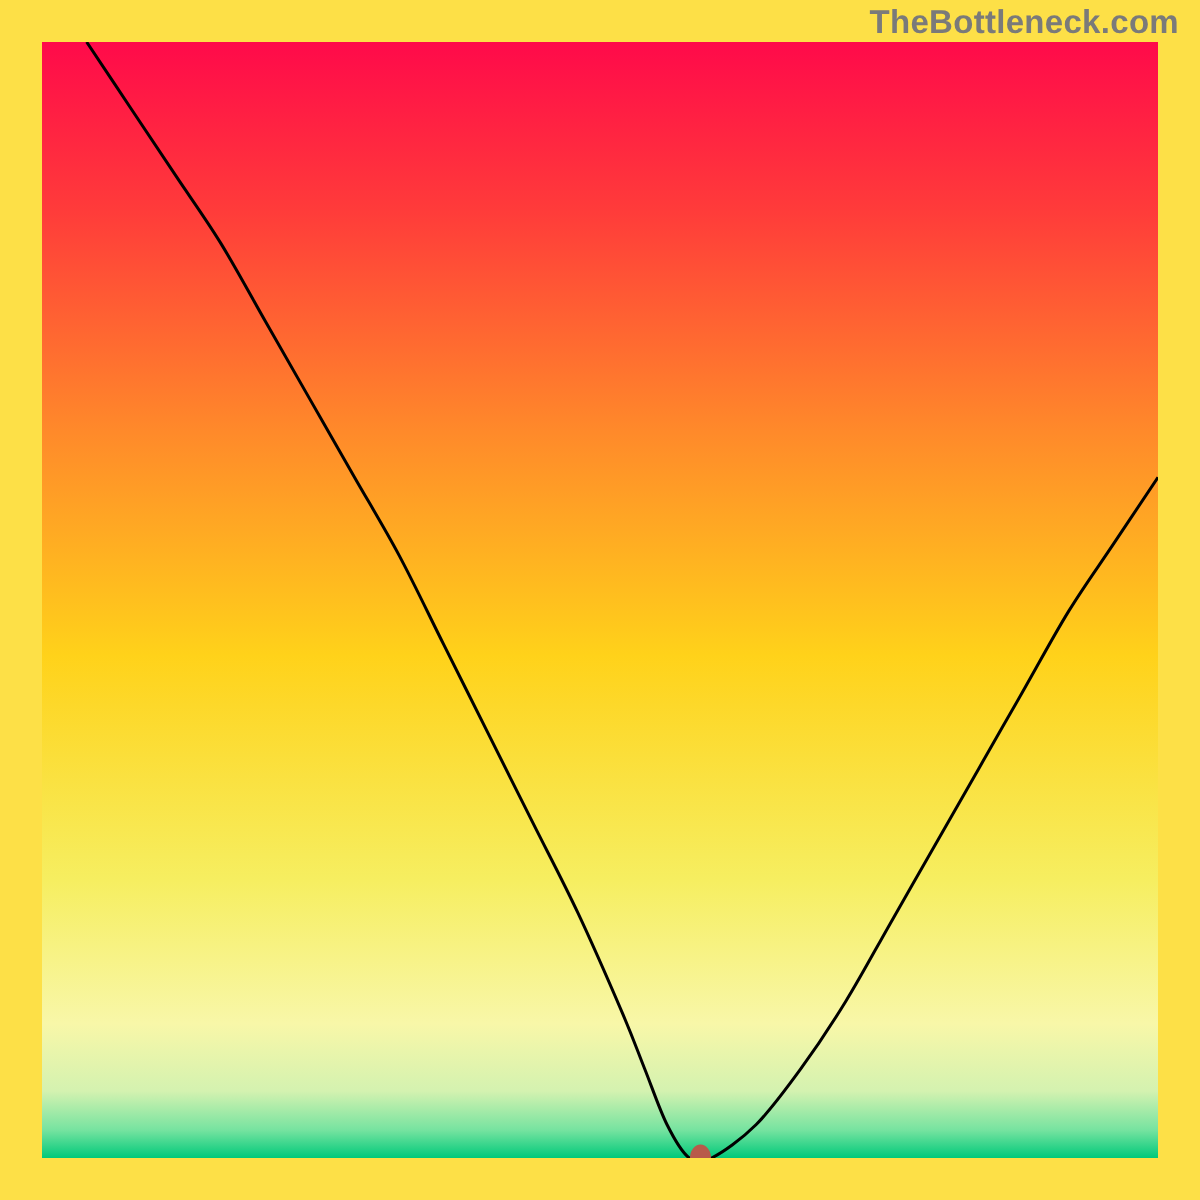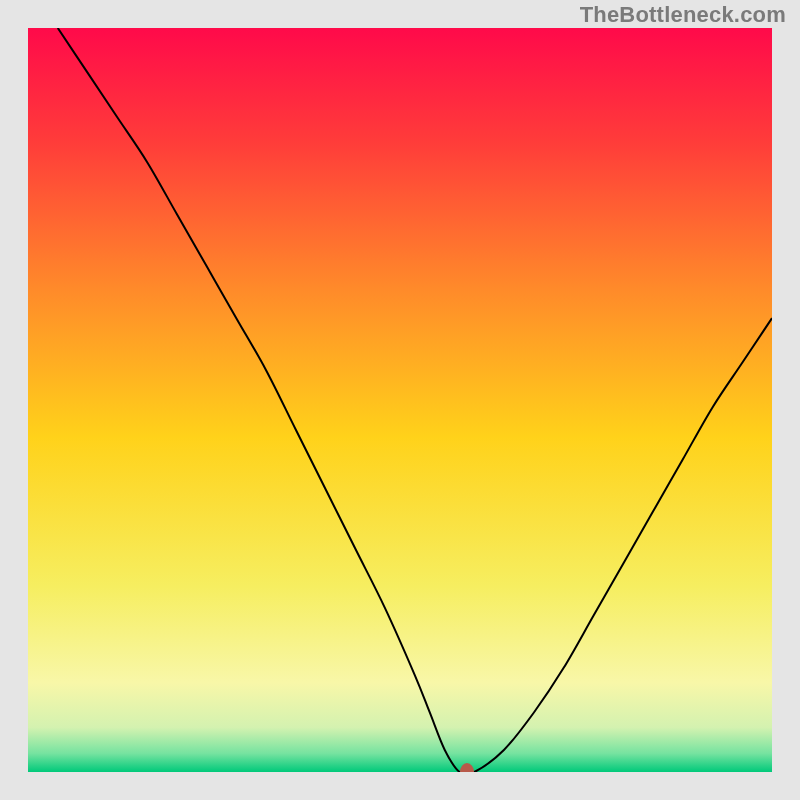--- a/index.html
+++ b/index.html
@@ -8,21 +8,21 @@
     width: 800px;
     height: 800px;
     background: #000;
     overflow: hidden;
     font-family: Arial, Helvetica, sans-serif;
   }
   .frame {
     position: absolute;
     left: 0; top: 0;
     width: 800px; height: 800px;
-    background: #e5e5e5;
+    background: #fde047;
   }
   .watermark {
     position: absolute;
     top: 2px;
     right: 14px;
     color: #7a7a7a;
     font-size: 22px;
     font-weight: 600;
     letter-spacing: 0.2px;
     z-index: 30;

